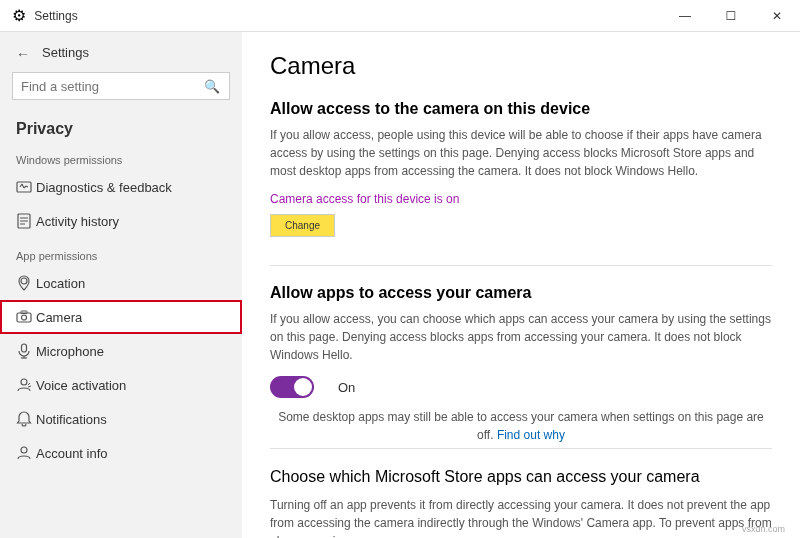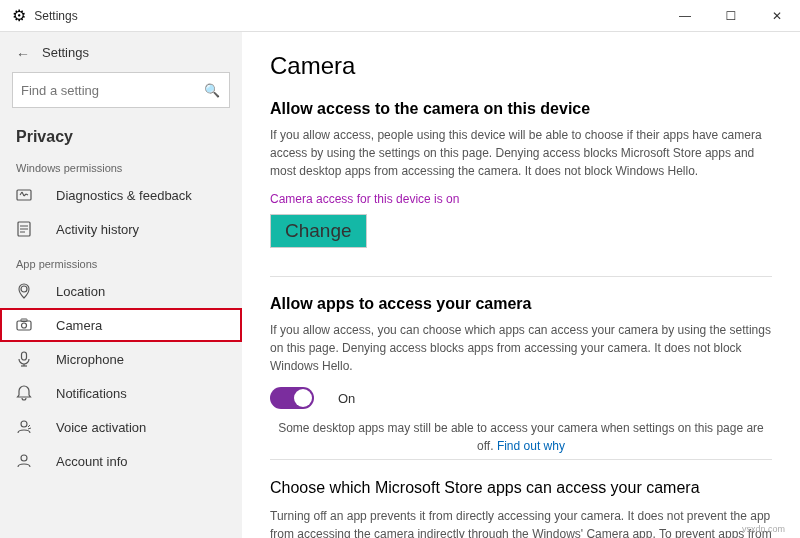--- a/index.html
+++ b/index.html
@@ -80,21 +80,21 @@
     }
 
     
     .search-box {
       margin: 0 12px 12px 12px;
       display: flex;
       align-items: center;
       background: #fff;
       border: 1px solid #ccc;
       padding: 4px 8px;
-      height: 36px;
+      height: 28px;
     }
     .search-box input {
       border: none;
       outline: none;
       flex: 1;
       font-size: 13px;
       background: transparent;
       color: #555;
     }
     .search-icon-char {
@@ -115,21 +115,21 @@
     .perm-heading {
       font-size: 11px;
       color: #666;
       padding: 12px 16px 4px 16px;
       font-weight: 400;
     }
 
     .nav-item {
       display: flex;
       align-items: center;
-      gap: 24px;
+      gap: 4px;
       padding: 9px 16px;
       cursor: pointer;
       font-size: 13px;
       color: #333;
       position: relative;
     }
     .nav-item.active {
       background: #fff;
       outline: 2px solid #d0021b;
       outline-offset: -2px;
@@ -172,24 +172,24 @@
       color: #555;
       line-height: 1.5;
       margin-bottom: 12px;
     }
     .status-text {
       font-size: 12px;
       color: #a21caf;
       margin-bottom: 8px;
     }
     .change-btn {
-      background: #14b8a6;
+      background: #fde047;
       border: 1px solid #ccc;
       padding: 5px 14px;
-      font-size: 19px;
+      font-size: 10px;
       color: #333;
       cursor: pointer;
       margin-bottom: 24px;
     }
     .divider {
       border: none;
       border-top: 1px solid #e0e0e0;
       margin: 4px 0 18px 0;
     }
 
@@ -348,37 +348,37 @@
             <line x1="8" y1="13" x2="8" y2="15" stroke="#555" stroke-width="1.2"></line>
             <line x1="5" y1="15" x2="11" y2="15" stroke="#555" stroke-width="1.2"></line>
           </svg>
         </span>
         <span class="nav-label">Microphone</span>
       </div>
 
       <div class="nav-item">
         <span class="nav-icon">
           <svg width="16" height="16" viewBox="0 0 16 16" fill="none">
-            <path d="M8 1 a5 5 0 0 1 5 5 v4 l1.5 2 H1.5 L3 10 V6 A5 5 0 0 1 8 1Z" stroke="#555" stroke-width="1.2" fill="none"></path>
-            <path d="M6 13 a2 2 0 0 0 4 0" stroke="#555" stroke-width="1.1" fill="none"></path>
-          </svg>
-        </span>
-        <span class="nav-label">Notifications</span>
-      </div>
-
-      <div class="nav-item">
-        <span class="nav-icon">
-          <svg width="16" height="16" viewBox="0 0 16 16" fill="none">
             <circle cx="8" cy="5" r="3" stroke="#555" stroke-width="1.1" fill="none"></circle>
             <path d="M2 14 c0-4 12-4 12 0" stroke="#555" stroke-width="1.1" fill="none"></path>
             <line x1="12" y1="8" x2="14" y2="6" stroke="#555" stroke-width="1"></line>
             <line x1="12" y1="10" x2="15" y2="9" stroke="#555" stroke-width="1"></line>
           </svg>
         </span>
         <span class="nav-label">Voice activation</span>
+      </div>
+
+      <div class="nav-item">
+        <span class="nav-icon">
+          <svg width="16" height="16" viewBox="0 0 16 16" fill="none">
+            <path d="M8 1 a5 5 0 0 1 5 5 v4 l1.5 2 H1.5 L3 10 V6 A5 5 0 0 1 8 1Z" stroke="#555" stroke-width="1.2" fill="none"></path>
+            <path d="M6 13 a2 2 0 0 0 4 0" stroke="#555" stroke-width="1.1" fill="none"></path>
+          </svg>
+        </span>
+        <span class="nav-label">Notifications</span>
       </div>
 
       <div class="nav-item">
         <span class="nav-icon">
           <svg width="16" height="16" viewBox="0 0 16 16" fill="none">
             <circle cx="8" cy="5" r="3" stroke="#555" stroke-width="1.1" fill="none"></circle>
             <path d="M2 14 c0-4 12-4 12 0" stroke="#555" stroke-width="1.1" fill="none"></path>
           </svg>
         </span>
         <span class="nav-label">Account info</span>

